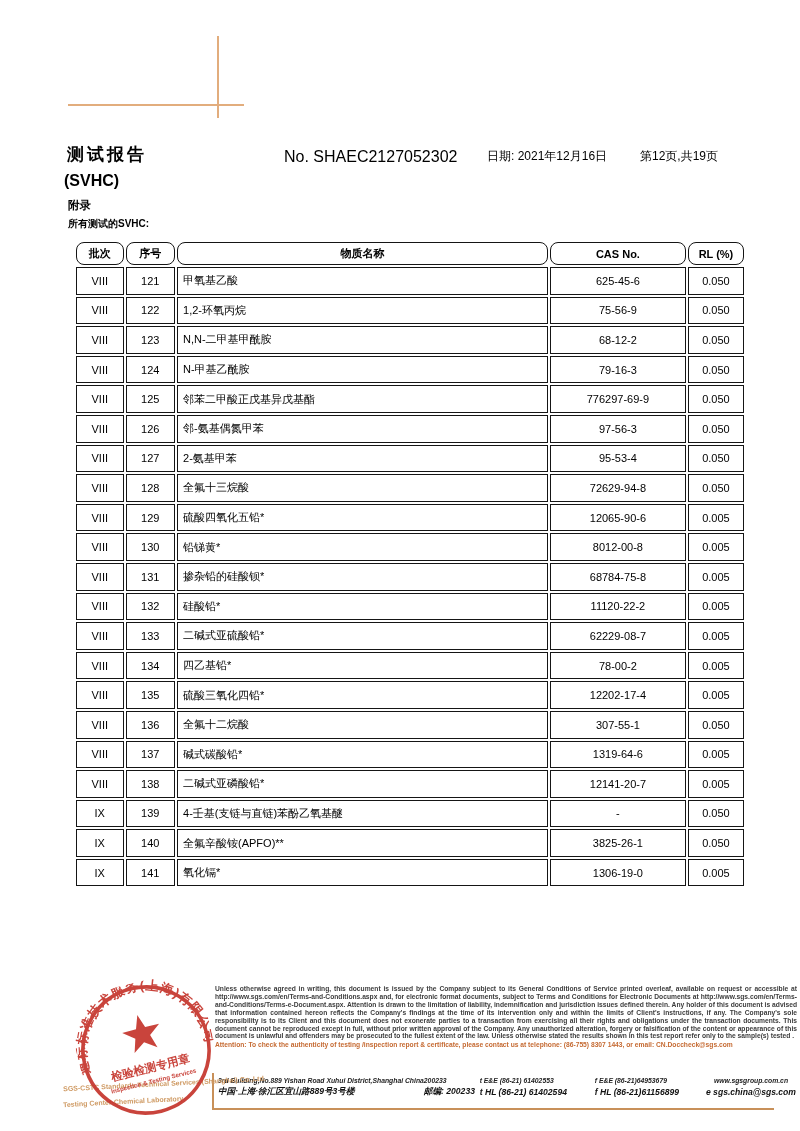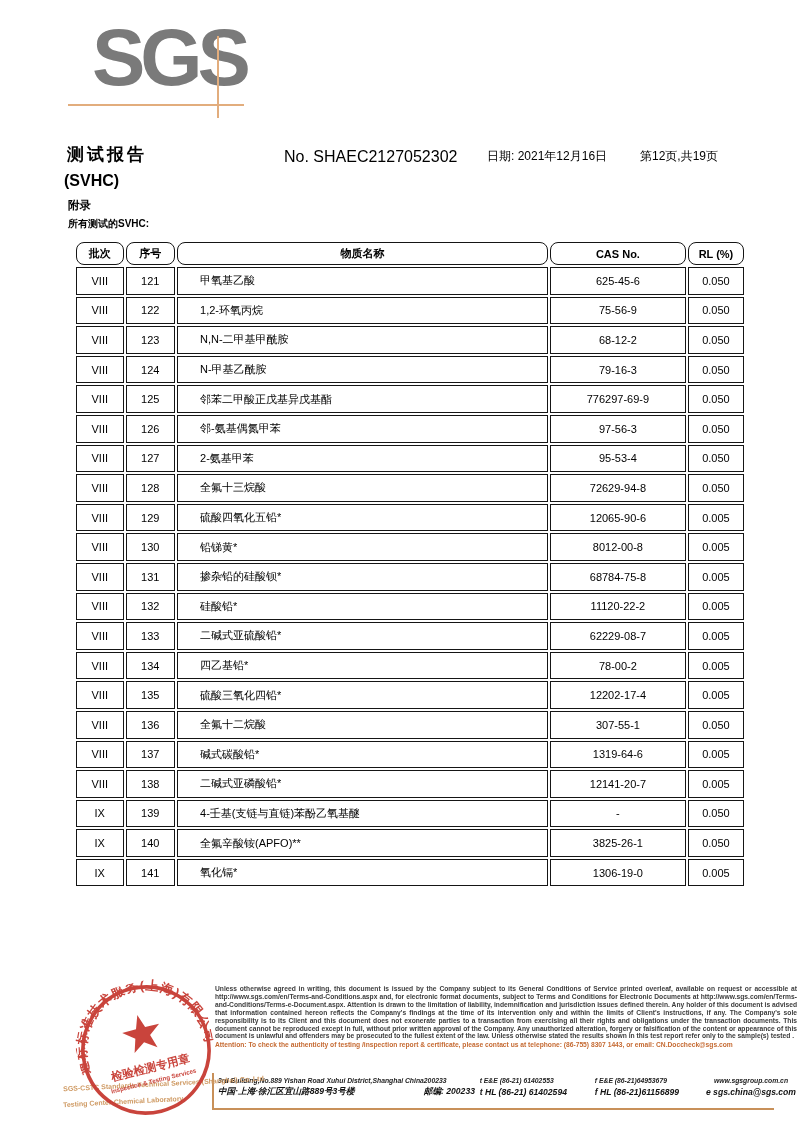--- a/index.html
+++ b/index.html
@@ -21,21 +21,21 @@
   .appendix { position:absolute; left:68px; top:198px; font-size:11.5px; font-weight:bold; }
   .list-caption { position:absolute; left:68px; top:217px; font-size:10px; font-weight:bold; }
 
   
   .svhc-table { position:absolute; left:74px; top:240px; width:672px;
                 border-collapse:separate; border-spacing:2px; table-layout:fixed; }
   .svhc-table th, .svhc-table td { border:1.5px solid #151515; font-size:11px; vertical-align:middle;
                 text-align:center; background:#fff; overflow:hidden; white-space:nowrap; }
   .svhc-table th { height:23px; font-weight:bold;border-radius:8px; }
   .svhc-table td { height:27.6px; }
-  .svhc-table td.cell-name { text-align:left; padding-left:22px; }
+  .svhc-table td.cell-name { text-align:left; padding-left:5px; }
 
   
   .disclaimer { position:absolute; left:215px; top:985px; width:582px; font-size:6.7px; font-weight:bold;
                 color:#3c3c3c; text-align:justify; line-height:1.18; }
   .attention { color:#c56a32; margin-top:1px; }
   .addr-table { position:absolute; left:218px; top:1077px; width:578px; border-collapse:collapse; }
   .addr-table td { padding:0 0 2px 0; vertical-align:middle; white-space:nowrap;font-style:italic; }
   .addr-en td { font-size:6.8px; font-weight:bold; color:#222; }
   .addr-cn td { font-size:8.6px; font-weight:bold; color:#111; }
   .addr-c1 { width:168px; } .addr-c2 { width:56px; } .addr-c3 { width:116px; } .addr-c4 { width:112px; }
@@ -49,21 +49,20 @@
                 white-space:nowrap; transform:rotate(-3deg); z-index:1; }
   .stamp-co-2 { position:absolute; left:63px; top:1098px; font-size:7px; font-weight:bold; color:#cf9a63;
                 white-space:nowrap; transform:rotate(-3deg); z-index:1; }
   .seal { position:absolute; left:78px; top:982px; z-index:2; transform:rotate(-14deg); opacity:0.92; }
 </style>
 </head>
 <body>
 
 <div class="page">
 
-  <div class="logo">SGS</div>
   <div class="logo-hline"></div>
   <div class="logo-vline"></div>
 
   <div class="report-title">测试报告</div>
   <div class="report-subtitle">(SVHC)</div>
   <div class="report-no">No. SHAEC2127052302</div>
   <div class="report-date">日期: 2021年12月16日</div>
   <div class="report-page">第12页,共19页</div>
   <div class="appendix">附录</div>
   <div class="list-caption">所有测试的SVHC:</div>

